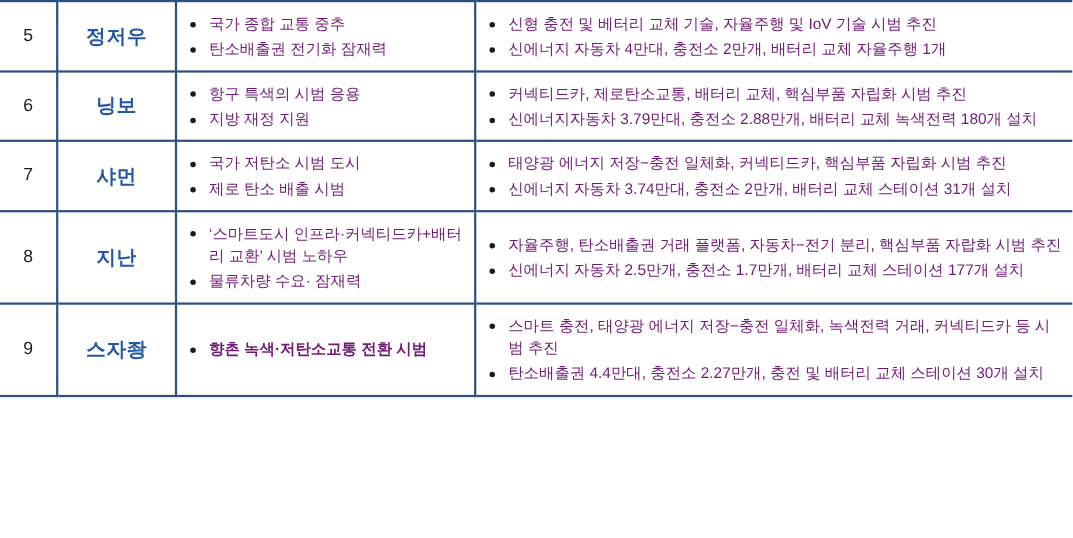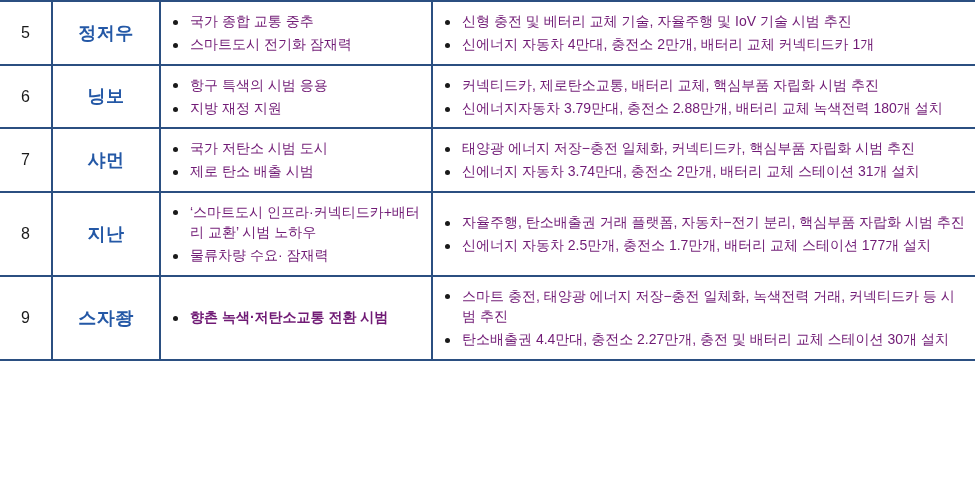--- a/index.html
+++ b/index.html
@@ -108,27 +108,27 @@
       <col class="c-detail">
     </colgroup>
     <tbody>
 
       <tr>
         <td class="cell-num">5</td>
         <td class="cell-city">정저우</td>
         <td class="cell-feat">
           <ul class="bullets">
             <li>국가 종합 교통 중추</li>
-            <li>스마트도시 전기화 잠재력</li>
+            <li>탄소배출권 전기화 잠재력</li>
           </ul>
         </td>
         <td class="cell-detail">
           <ul class="bullets">
             <li>신형 충전 및 베터리 교체 기술, 자율주행 및 IoV 기술 시범 추진</li>
-            <li>신에너지 자동차 4만대, 충전소 2만개, 배터리 교체 커넥티드카 1개</li>
+            <li>신에너지 자동차 4만대, 충전소 2만개, 배터리 교체 자율주행 1개</li>
           </ul>
         </td>
       </tr>
 
       <tr>
         <td class="cell-num">6</td>
         <td class="cell-city">닝보</td>
         <td class="cell-feat">
           <ul class="bullets">
             <li>항구 특색의 시범 응용</li>

